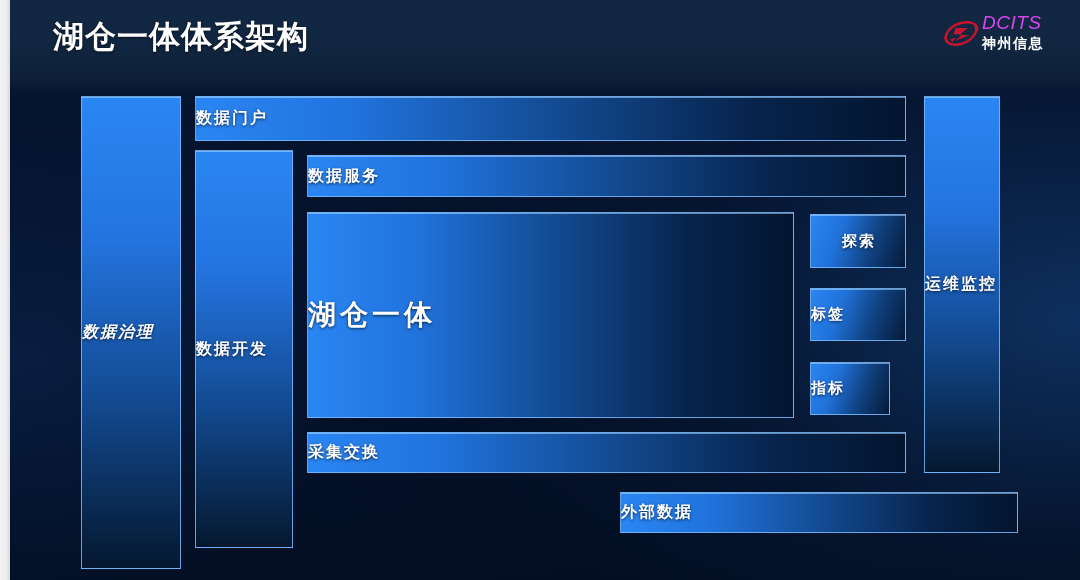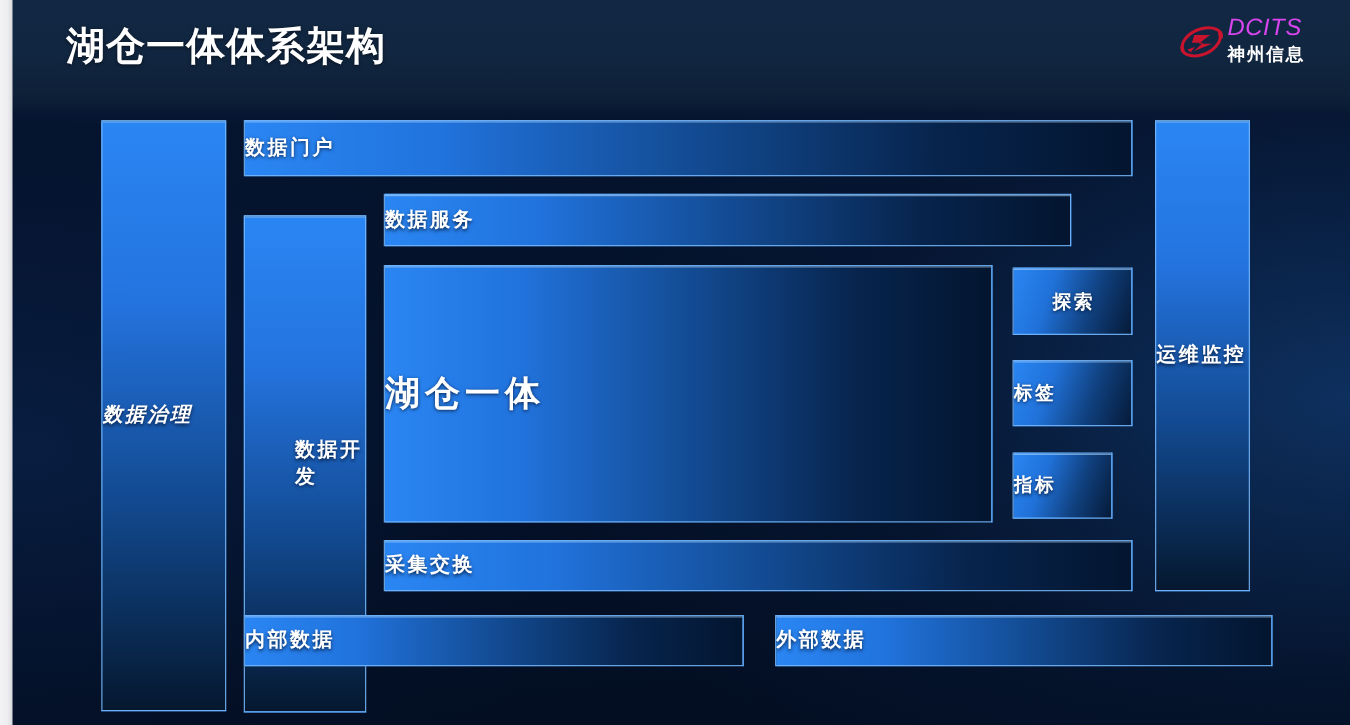--- a/index.html
+++ b/index.html
@@ -160,33 +160,33 @@
     <div class="logo-text">
       <div class="logo-en">DCITS</div>
       <div class="logo-cn">神州信息</div>
     </div>
   </div>
 
   <div class="box fill-v t-16" style="left:81px; top:96px; width:100px; height:473px;font-style:italic;">
     <span>数据治理</span>
   </div>
 
-  <div class="box fill-v t-16" style="left:195px; top:172px; width:98px; height:398px;padding-left:40px;">
+  <div class="box fill-v t-16" style="left:195px; top:150px; width:98px; height:398px;">
     <span>数据开发</span>
   </div>
 
   <div class="box fill-v t-16" style="left:924px; top:96px; width:76px; height:377px;">
     <span>运维监控</span>
   </div>
 
   <div class="box fill-h t-16" style="left:195px; top:96px; width:711px; height:45px;">
     <span>数据门户</span>
   </div>
 
-  <div class="box fill-h t-16" style="left:307px; top:155px; width:550px; height:42px;">
+  <div class="box fill-h t-16" style="left:307px; top:155px; width:599px; height:42px;">
     <span>数据服务</span>
   </div>
 
   <div class="box fill-h t-28" style="left:307px; top:212px; width:487px; height:206px;">
     <span>湖仓一体</span>
   </div>
 
   <div class="box fill-h-sm t-15" style="left:810px; top:214px; width:96px; height:54px;padding-left:31px;">
     <span>探索</span>
   </div>
@@ -194,22 +194,19 @@
     <span>标签</span>
   </div>
   <div class="box fill-h-sm t-15" style="left:810px; top:362px; width:80px; height:53px;">
     <span>指标</span>
   </div>
 
   <div class="box fill-h t-16" style="left:307px; top:432px; width:599px; height:41px;">
     <span>采集交换</span>
   </div>
 
-  <div class="box fill-h t-16" style="left:195px; top:492px; width:400px; height:41px;">
-    <span>内部数据</span>
-  </div>
   <div class="box fill-h t-16" style="left:620px; top:492px; width:398px; height:41px;">
     <span>外部数据</span>
   </div>
 
   <div class="edge-left"></div>
 
 </div>
 
 </body></html>

